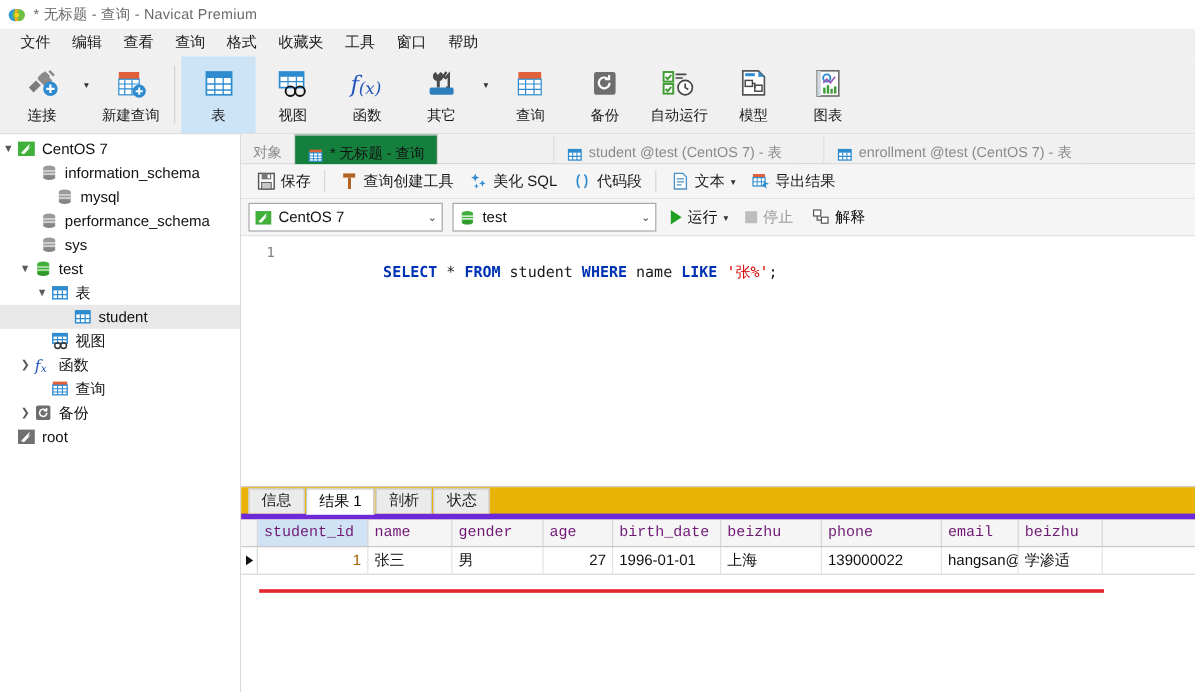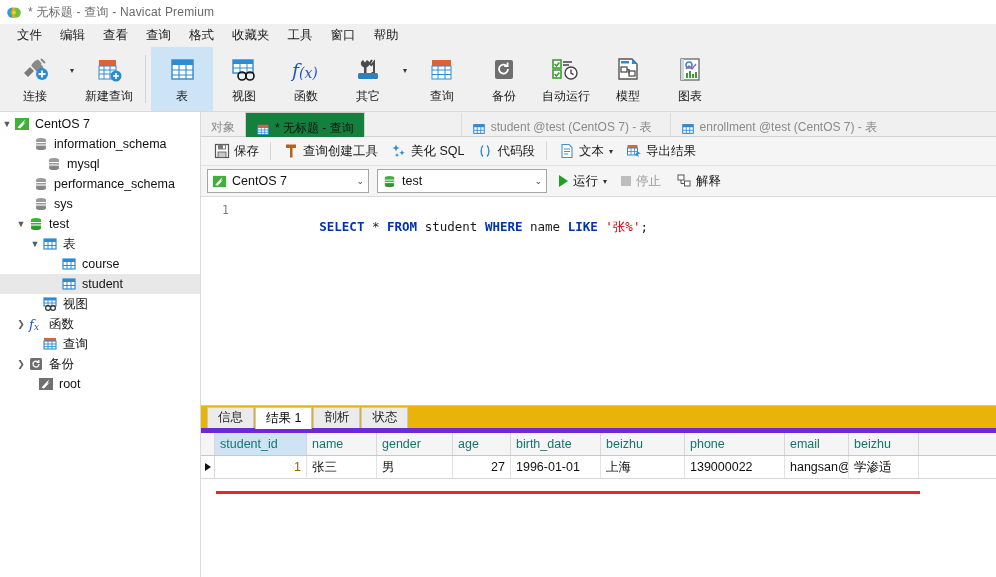--- a/index.html
+++ b/index.html
@@ -141,21 +141,21 @@
   .rtab.active { background: #ffffff; height: 21px; margin-bottom: -1px; color: #000; }
 
   .grid { flex: 1; overflow: hidden; background: #fff; position: relative; }
   .grow { display: flex; height: 22px; }
   .ghead { background: #f5f5f5; border-bottom: 1px solid #c8c8c8; }
   .gcell {
     display: flex; align-items: center; font-size: 12.5px; color: #111;
     padding: 0 5px; border-right: 1px solid #d8d8d8; box-sizing: border-box;
     white-space: nowrap; overflow: hidden;
   }
-  .ghead .gcell { color: #0f766e; }
+  .ghead .gcell { color: #701a75; font-family: Liberation Mono, monospace; }
   .ghead .gcell.hl { background: #cfe3f5; }
   .gind { width: 14px; flex: none; border-right: 1px solid #d8d8d8;
           display: flex; align-items: center; justify-content: center; box-sizing: border-box; }
   .ghead .gind { background: #f5f5f5; }
   .gdata { border-bottom: 1px solid #d8d8d8; }
   .gdata .gcell { border-right: 1px solid #e2e2e2; }
   .arrow-r { width: 0; height: 0; border-left: 6px solid #111;
              border-top: 4px solid transparent; border-bottom: 4px solid transparent; }
   .num { justify-content: flex-end; color: #a06000; }
 
@@ -423,31 +423,20 @@
         <span class="ticon">
           <svg width="16" height="16" viewBox="0 0 16 16">
             <rect x="2" y="3" width="12" height="10" fill="#fff" stroke="#2e8bd0" stroke-width="1.2"></rect>
             <rect x="2" y="3" width="12" height="3" fill="#2e8bd0"></rect>
             <path d="M2 9.5h12M6 6v7M10 6v7" stroke="#2e8bd0" stroke-width="1"></path>
           </svg>
         </span>
         <span>表</span>
       </div>
 
-      <div class="tree-row" style="padding-left:47px">
-        <span class="tw"></span>
-        <span class="ticon">
-          <svg width="16" height="16" viewBox="0 0 16 16">
-            <rect x="2" y="3" width="12" height="10" fill="#fff" stroke="#2e8bd0" stroke-width="1.2"></rect>
-            <rect x="2" y="3" width="12" height="3" fill="#2e8bd0"></rect>
-            <path d="M2 9.5h12M6 6v7M10 6v7" stroke="#2e8bd0" stroke-width="1"></path>
-          </svg>
-        </span>
-        <span>course</span>
-      </div>
 
 
       <div class="tree-row selected" style="padding-left:47px">
         <span class="tw"></span>
         <span class="ticon">
           <svg width="16" height="16" viewBox="0 0 16 16">
             <rect x="2" y="3" width="12" height="10" fill="#fff" stroke="#2e8bd0" stroke-width="1.2"></rect>
             <rect x="2" y="3" width="12" height="3" fill="#2e8bd0"></rect>
             <path d="M2 9.5h12M6 6v7M10 6v7" stroke="#2e8bd0" stroke-width="1"></path>
           </svg>
@@ -497,21 +486,21 @@
         <span class="ticon">
           <svg width="16" height="16" viewBox="0 0 16 16">
             <rect x="2" y="2" width="12" height="12" rx="1.5" fill="#6e6e6e"></rect>
             <path d="M11 8a3 3 0 1 1-1-2.2" fill="none" stroke="#fff" stroke-width="1.3"></path>
             <path d="M10.8 4v2.3H8.6" fill="none" stroke="#fff" stroke-width="1.3"></path>
           </svg>
         </span>
         <span>备份</span>
       </div>
 
-      <div class="tree-row" style="padding-left:24px">
+      <div class="tree-row" style="padding-left:0">
         <span class="tw"></span>
         <span class="ticon">
           <svg width="16" height="16" viewBox="0 0 16 16">
               <rect x="1" y="2" width="14" height="12" fill="#707070"></rect>
               <path d="M3.5 11.5 L11 3.5 L9.5 8 L12.5 5.5 L6 12.5 Z" fill="#fff"></path>
             </svg>
         </span>
         <span>root</span>
       </div>
 
@@ -536,21 +525,21 @@
         <div class="tab" style="margin-left:96px">
           <span class="tico">
             <svg width="14" height="14" viewBox="0 0 16 16">
               <rect x="2" y="3" width="12" height="10" fill="#fff" stroke="#2e8bd0" stroke-width="1.2"></rect>
               <rect x="2" y="3" width="12" height="3" fill="#2e8bd0"></rect>
               <path d="M2 9.5h12M6 6v7M10 6v7" stroke="#2e8bd0" stroke-width="1"></path>
             </svg>
           </span>
           <span>student @test (CentOS 7) - 表</span>
         </div>
-        <div class="tab" style="margin-left:8px">
+        <div class="tab" style="margin-left:24px">
           <span class="tico">
             <svg width="14" height="14" viewBox="0 0 16 16">
               <rect x="2" y="3" width="12" height="10" fill="#fff" stroke="#2e8bd0" stroke-width="1.2"></rect>
               <rect x="2" y="3" width="12" height="3" fill="#2e8bd0"></rect>
               <path d="M2 9.5h12M6 6v7M10 6v7" stroke="#2e8bd0" stroke-width="1"></path>
             </svg>
           </span>
           <span>enrollment @test (CentOS 7) - 表</span>
         </div>
       </div>

